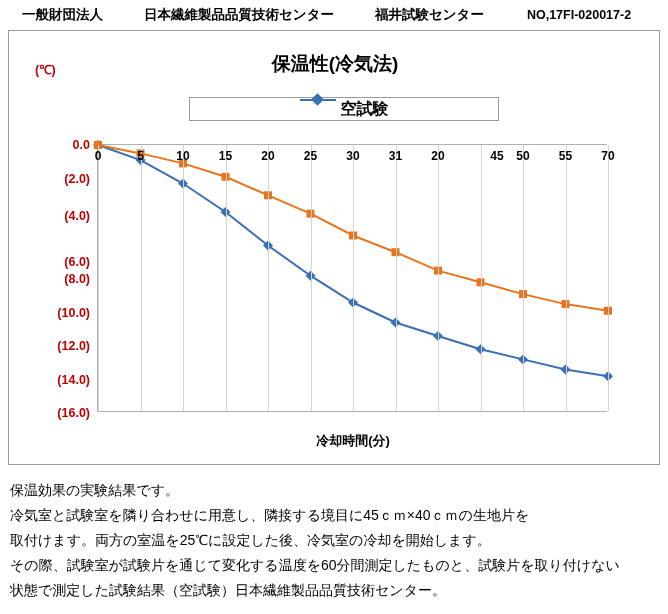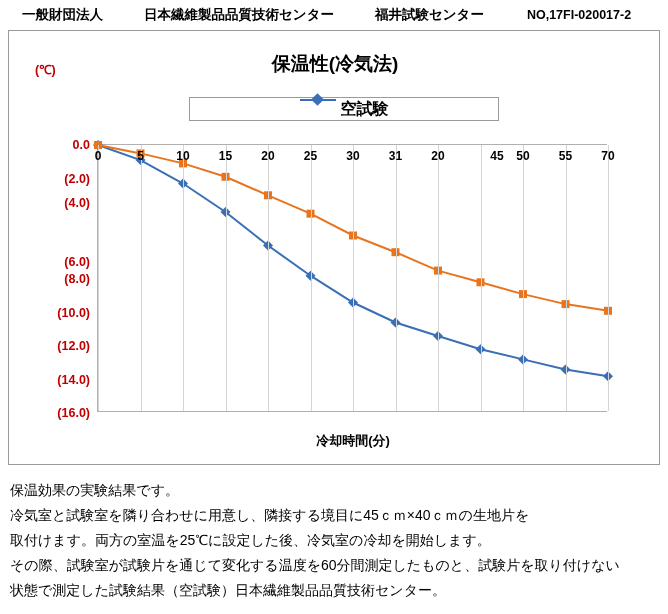--- a/index.html
+++ b/index.html
@@ -256,21 +256,21 @@
         <div class="gridline" style="left: 382.5px;"></div>
         <div class="xlabel" style="left: 375px; margin-left: 24px;">45</div>
         <div class="gridline" style="left: 425px;"></div>
         <div class="xlabel" style="left: 425px;">50</div>
         <div class="gridline" style="left: 467.5px;"></div>
         <div class="xlabel" style="left: 467.5px;">55</div>
         <div class="gridline" style="left: 510px;"></div>
         <div class="xlabel" style="left: 510px;">70</div>
         <div class="ylabel" style="top: 0px;">0.0</div>
         <div class="ylabel" style="top: 33.5px;">(2.0)</div>
-        <div class="ylabel" style="top: 58px;">(4.0)</div>
+        <div class="ylabel" style="top: 71px;">(4.0)</div>
         <div class="ylabel" style="top: 117px;">(6.0)</div>
         <div class="ylabel" style="top: 134px;">(8.0)</div>
         <div class="ylabel" style="top: 167.5px;">(10.0)</div>
         <div class="ylabel" style="top: 201px;">(12.0)</div>
         <div class="ylabel" style="top: 234.5px;">(14.0)</div>
         <div class="ylabel" style="top: 268px;">(16.0)</div>
       </div>
   </div>
 
   <div class="body-text" id="notes">

